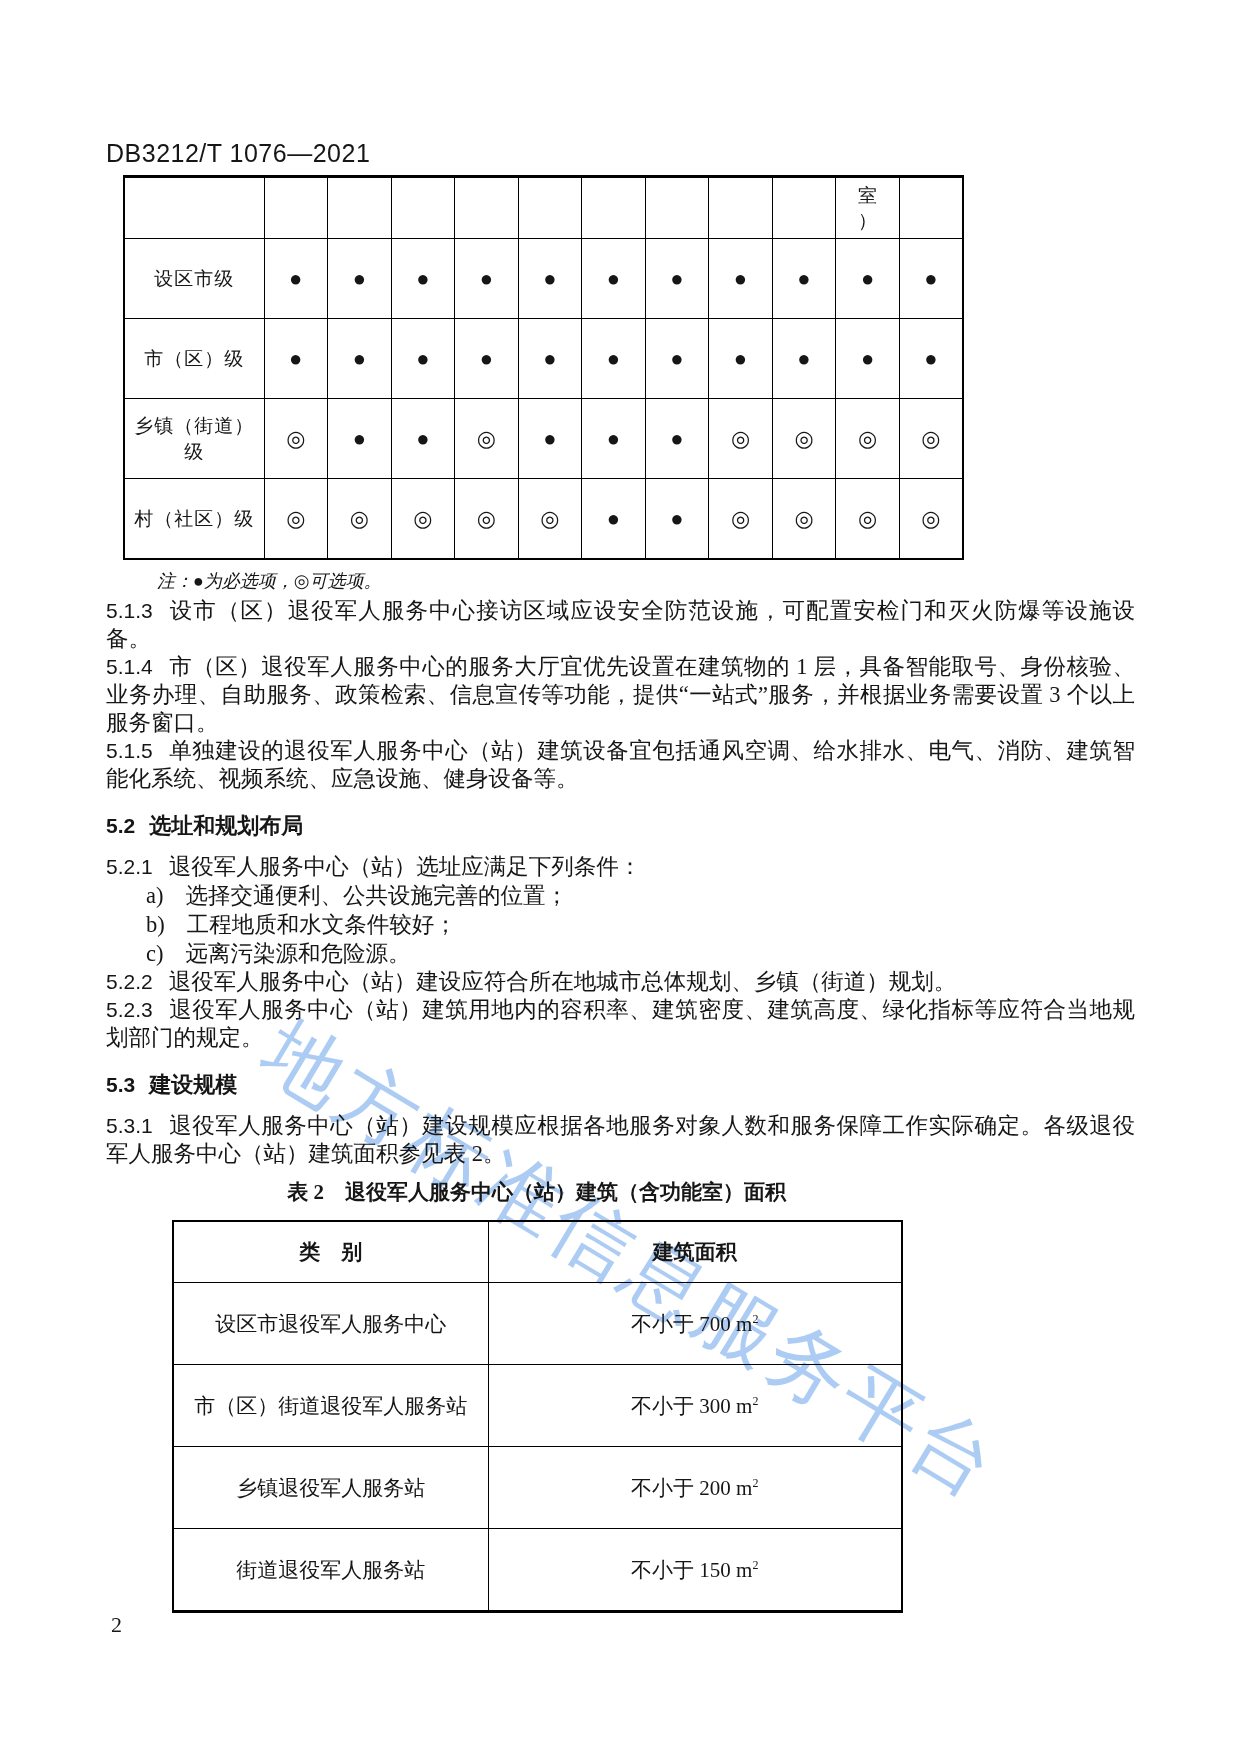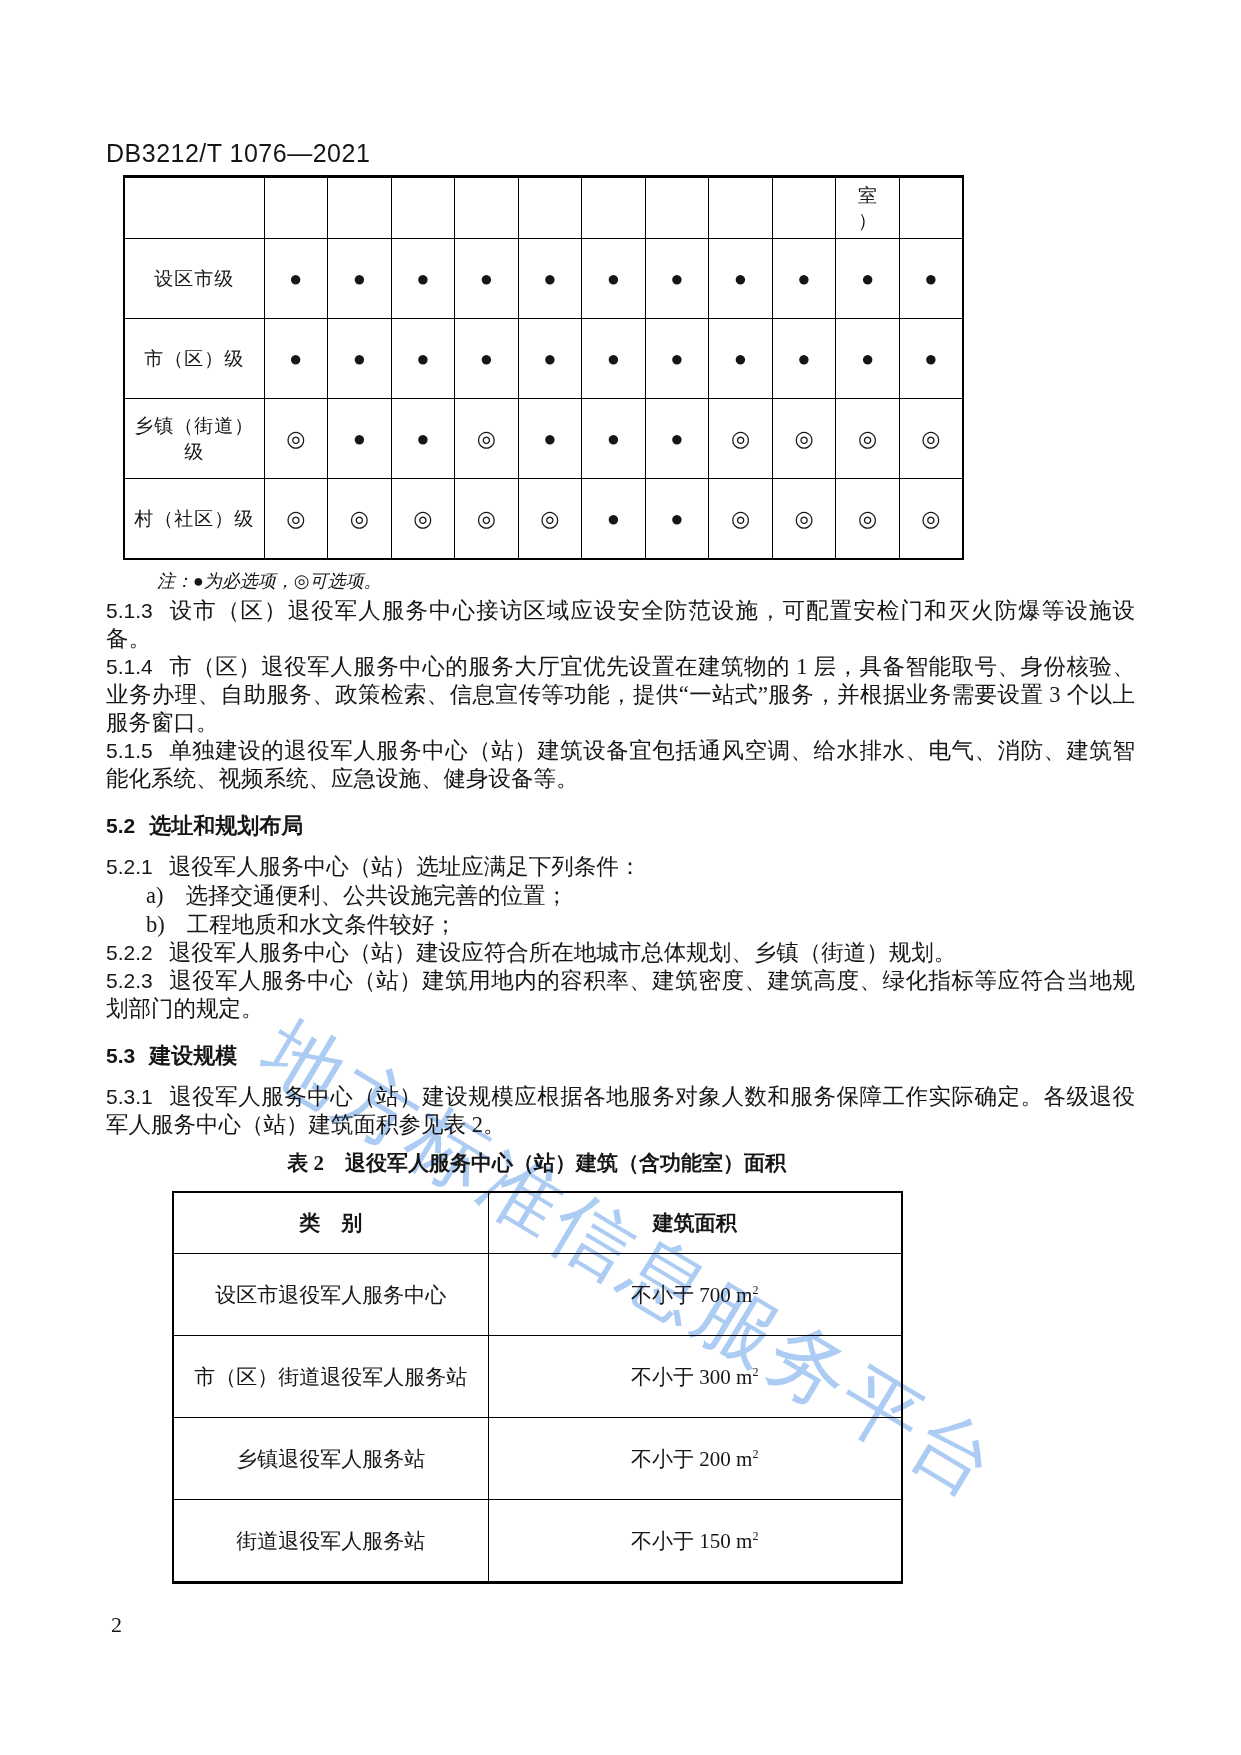--- a/index.html
+++ b/index.html
@@ -174,20 +174,23 @@
 
     <p class="para">
       <span class="pnum">5.2.1</span><span>退役军人服务中心（站）选址应满足下列条件：</span>
     </p>
     <div class="li">
       <span class="li-m">a)</span><span>选择交通便利、公共设施完善的位置；</span>
     </div>
     <div class="li">
       <span class="li-m">b)</span><span>工程地质和水文条件较好；</span>
     </div>
+    <div class="li">
+      <span class="li-m">c)</span><span>远离污染源和危险源。</span>
+    </div>
 
     <p class="para">
       <span class="pnum">5.2.2</span><span>退役军人服务中心（站）建设应符合所在地城市总体规划、乡镇（街道）规划。</span>
     </p>
     <p class="para">
       <span class="pnum">5.2.3</span><span>退役军人服务中心（站）建筑用地内的容积率、建筑密度、建筑高度、绿化指标等应符合当地规划部门的规定。</span>
     </p>
 
     <div class="sec">
       <span class="pnum">5.3</span><span>建设规模</span>

